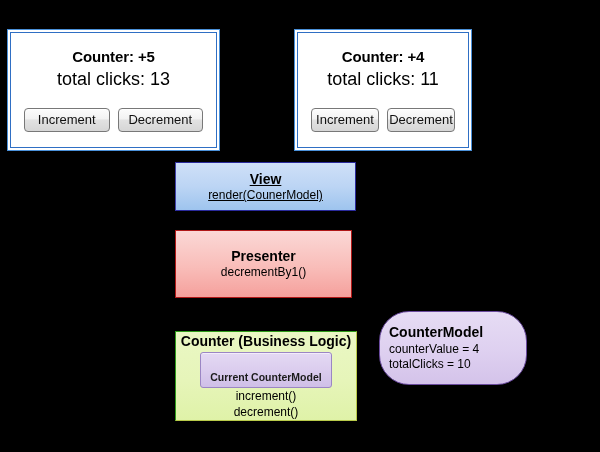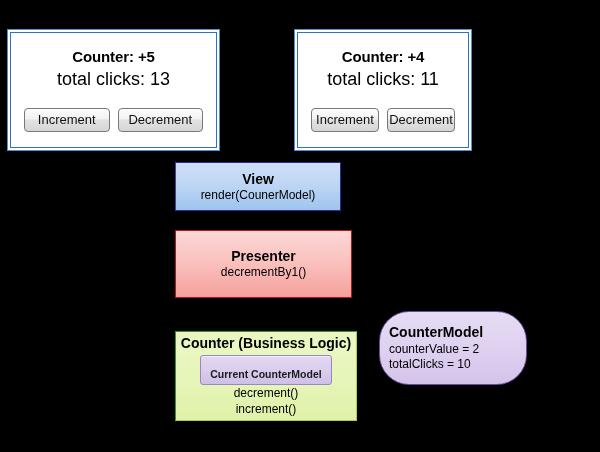--- a/index.html
+++ b/index.html
@@ -113,21 +113,21 @@
     display: block;
     width: 100%;
     text-align: left;
   }
 
   .chip {
     display: inline-block;
     font-size: 10.5px;
     font-weight: bold;
     color: #1b1b1b;
-    padding: 12px 9px 3px 9px;
+    padding: 18px 9px 3px 9px;
     margin: 2px 0 1px 0;
     border: 1px solid #9b86c4;
     border-radius: 3px;
     background: linear-gradient(to bottom, #e4d9f3 0%, #dbcdee 50%, #cfbfe7 100%);
     box-shadow: inset 0 1px 0 #f3ecfb;
     white-space: nowrap;
   }
 </style>
 </head>
 <body>
@@ -151,34 +151,34 @@
       <div class="counter-title">Counter: +4</div>
       <div class="counter-subtitle">total clicks: 11</div>
     </div>
     <div class="counter-buttons">
       <div class="ui-button">Increment</div>
       <div class="ui-button">Decrement</div>
     </div>
   </div>
 </div>
 
-<div class="dgm-box box-view" style="left:175px; top:162px; width:166px; height:49px;">
+<div class="dgm-box box-view" style="left:175px; top:162px; width:181px; height:49px;text-decoration:underline;">
   <div class="dgm-title">View</div>
   <div class="dgm-line">render(CounerModel)</div>
 </div>
 
 <div class="dgm-box box-presenter" style="left:175px; top:230px; width:177px; height:68px;">
   <div class="dgm-title">Presenter</div>
   <div class="dgm-line">decrementBy1()</div>
 </div>
 
 <div class="dgm-box box-counter" style="left:175px; top:315px; width:182px; height:90px;margin-top:16px;">
   <div class="dgm-title">Counter (Business Logic)</div>
   <div class="chip">Current CounterModel</div>
+  <div class="dgm-line">increment()</div>
   <div class="dgm-line">decrement()</div>
-  <div class="dgm-line">increment()</div>
 </div>
 
 <div class="dgm-box box-model" style="left:379px; top:311px; width:148px; height:74px;border-radius:30px;">
   <div class="dgm-title">CounterModel</div>
-  <div class="dgm-line">counterValue = 2</div>
+  <div class="dgm-line">counterValue = 4</div>
   <div class="dgm-line">totalClicks = 10</div>
 </div>
 
 </body></html>

